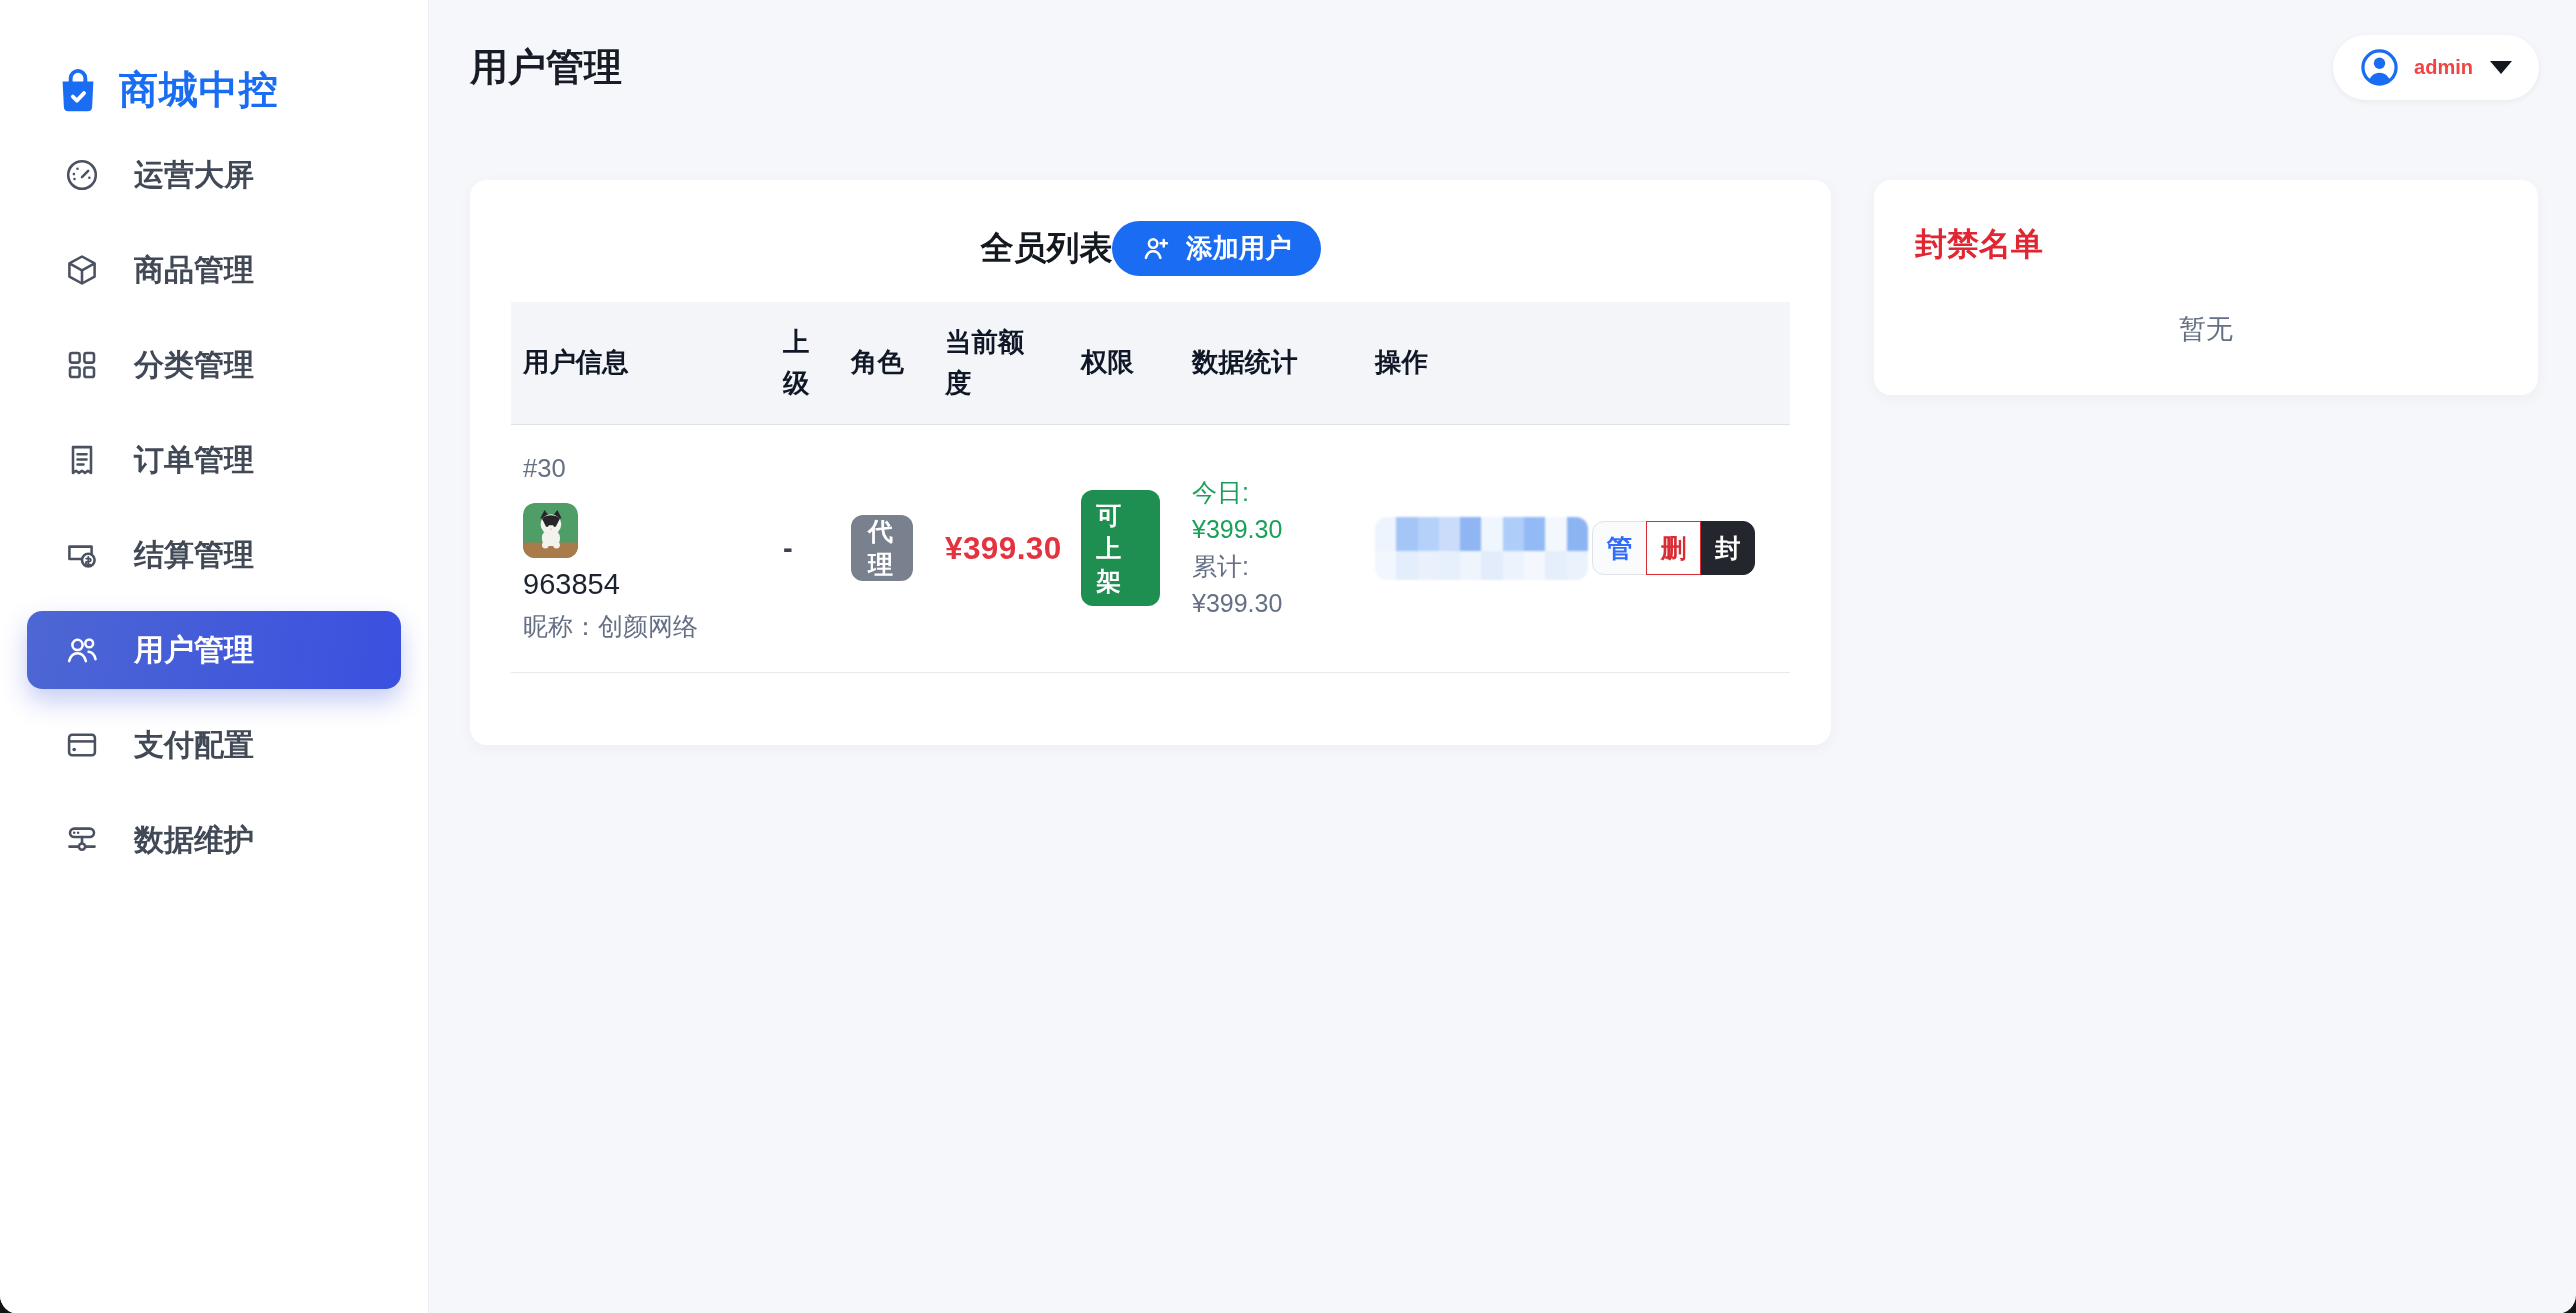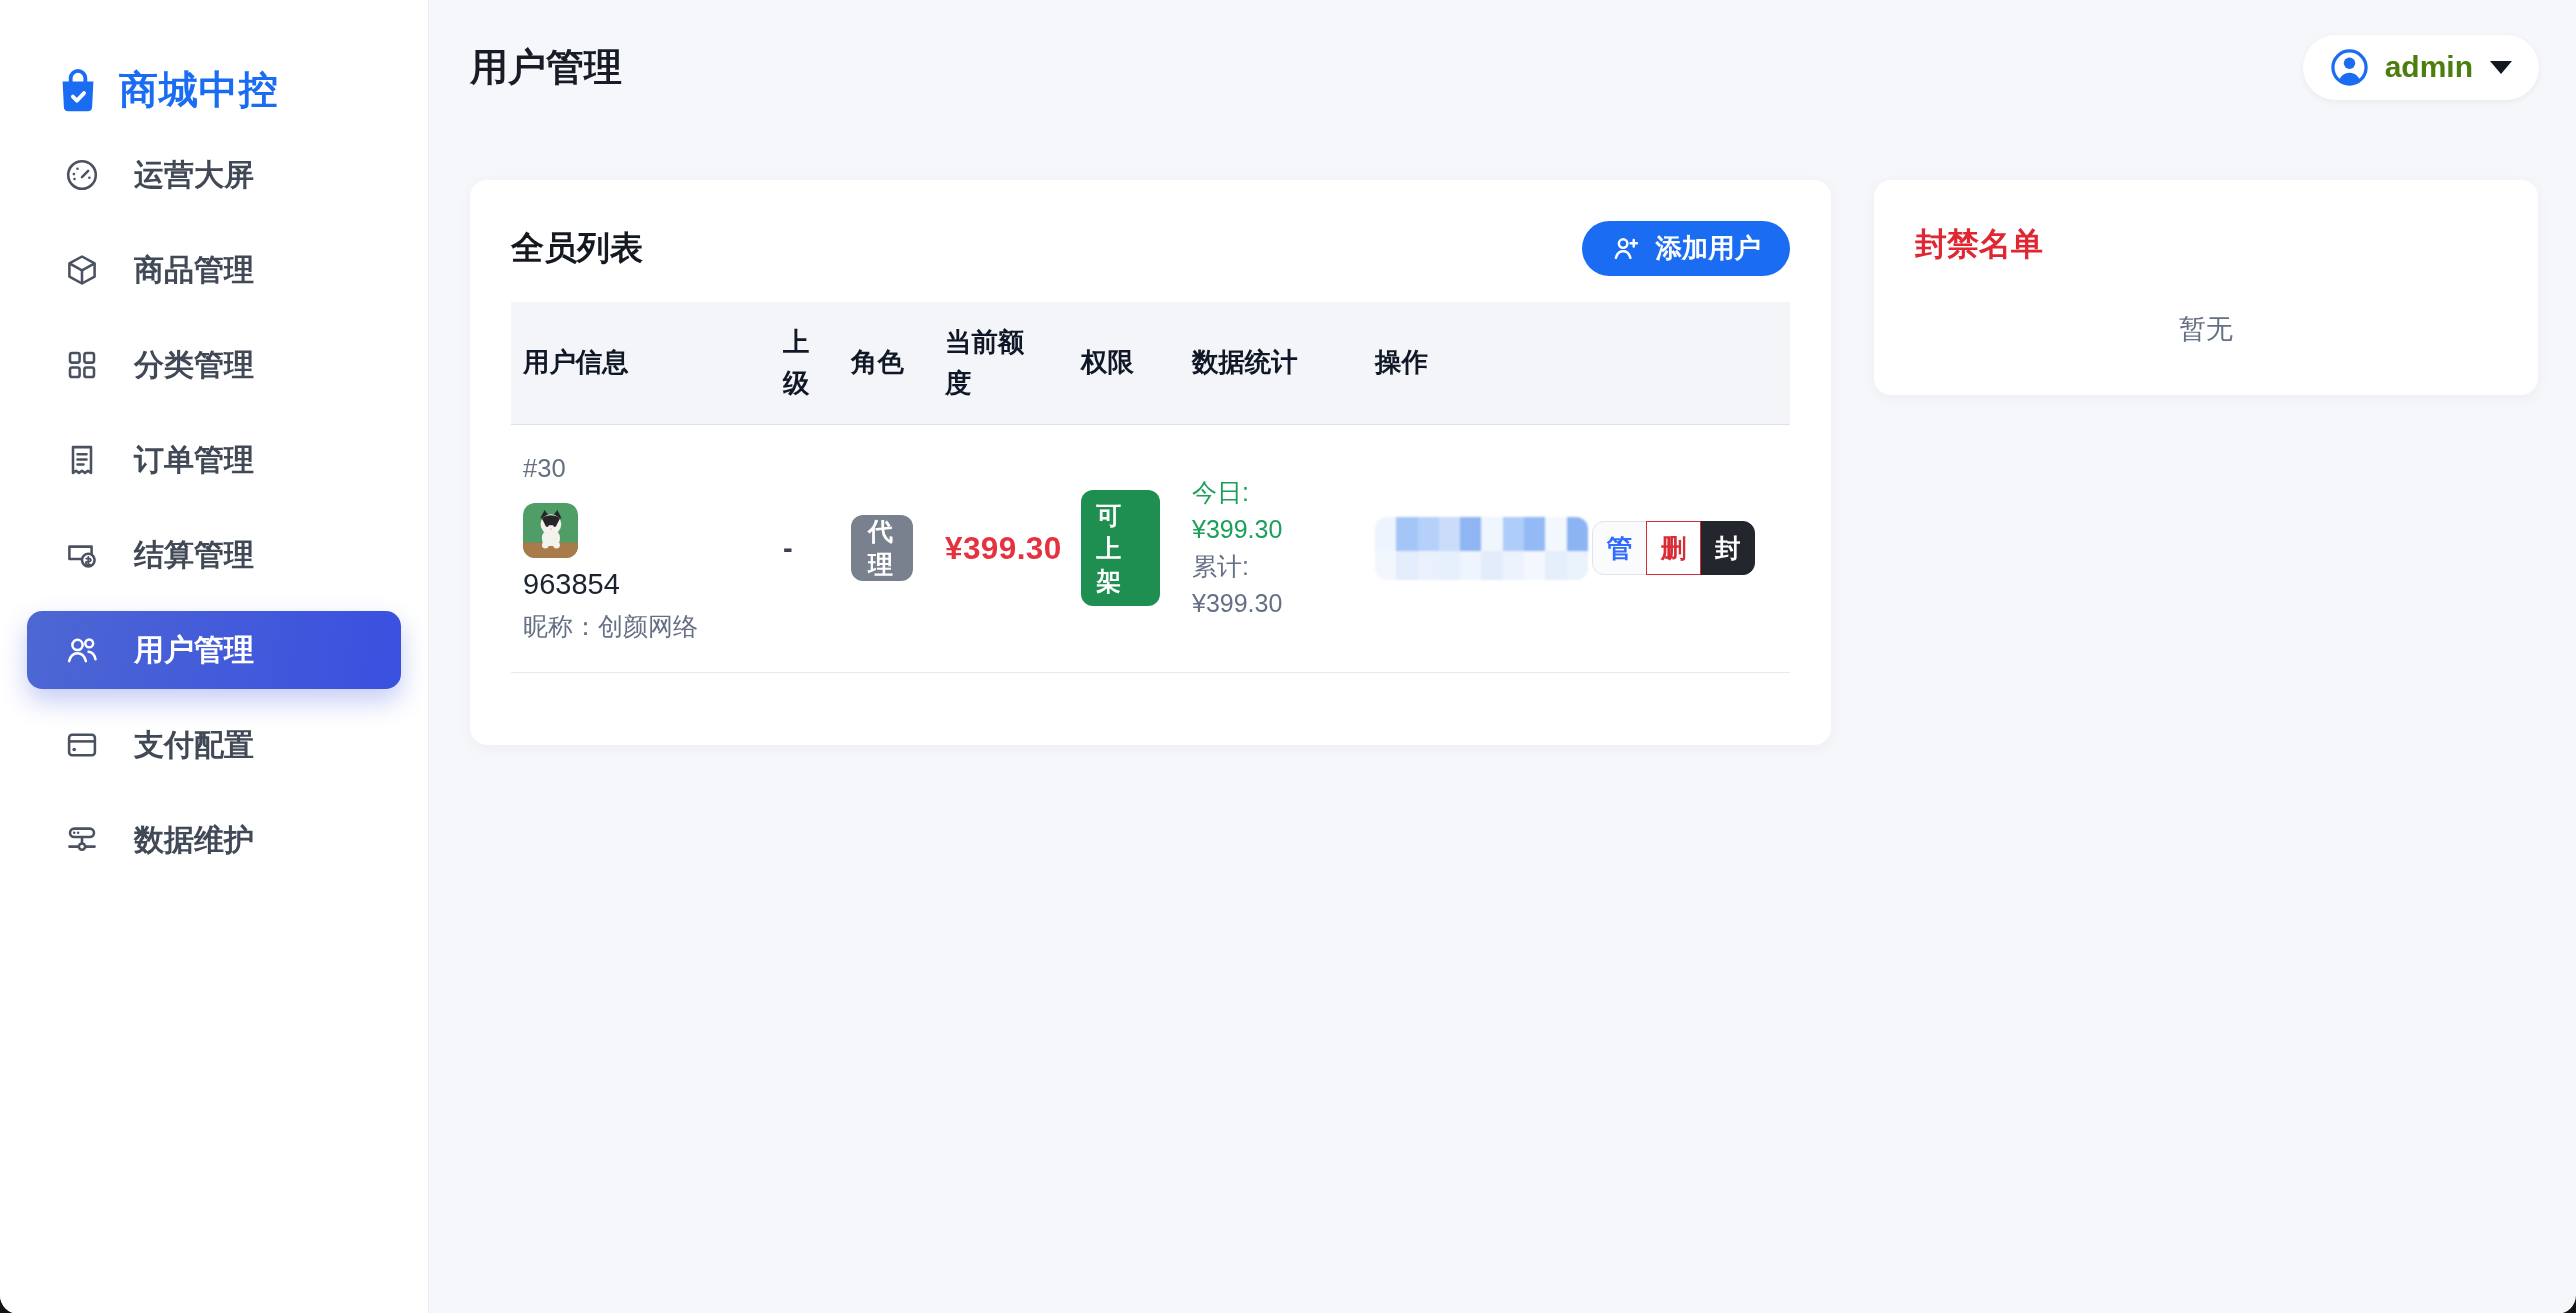--- a/index.html
+++ b/index.html
@@ -59,32 +59,32 @@
   }
   .page-title { font-size:38px; font-weight:bold; color:#171c26; }
   .user-pill {
     display:flex; align-items:center; gap:15.3px;
     background:#ffffff; border-radius:34px;
     height:65px; padding:0 27px;
     box-shadow:0 1.7px 6.8px rgba(16,24,40,.06);
     cursor:pointer;
   }
   .user-pill svg.uavatar { width:39px; height:39px; display:block; }
-  .user-name { font-size:30px; font-weight:600; color:#4d7c0f; }
+  .user-name { font-size:20px; font-weight:600; color:#ef4444; }
   .caret { width:0; height:0; border-left:11px solid transparent; border-right:11px solid transparent; border-top:13.6px solid #14181f; margin-left:1.7px; }
 
   .content { display:flex; gap:43px; align-items:flex-start; }
 
   .card {
     background:#ffffff; border-radius:17px;
     box-shadow:0 3.4px 15.3px rgba(16,24,40,.04);
   }
   .member-card { width:1361px; padding:41px 41px 72px 41px; }
 
-  .card-head { display:flex; align-items:center; justify-content:space-between; height:55px; margin-bottom:25.6px; }
+  .card-head { display:flex; align-items:center; justify-content:center; height:55px; margin-bottom:25.6px; }
   .list-title { font-size:33px; font-weight:bold; color:#14181f; }
   .btn-add {
     display:flex; align-items:center; gap:13.6px;
     background:#1a6df2; color:#ffffff;
     border:none; border-radius:29px;
     height:55px; padding:0 29px;
     font-size:26.4px; font-weight:600;
     font-family:Liberation Mono, monospace; cursor:pointer;
   }
   .btn-add svg { width:31px; height:31px; display:block; }

